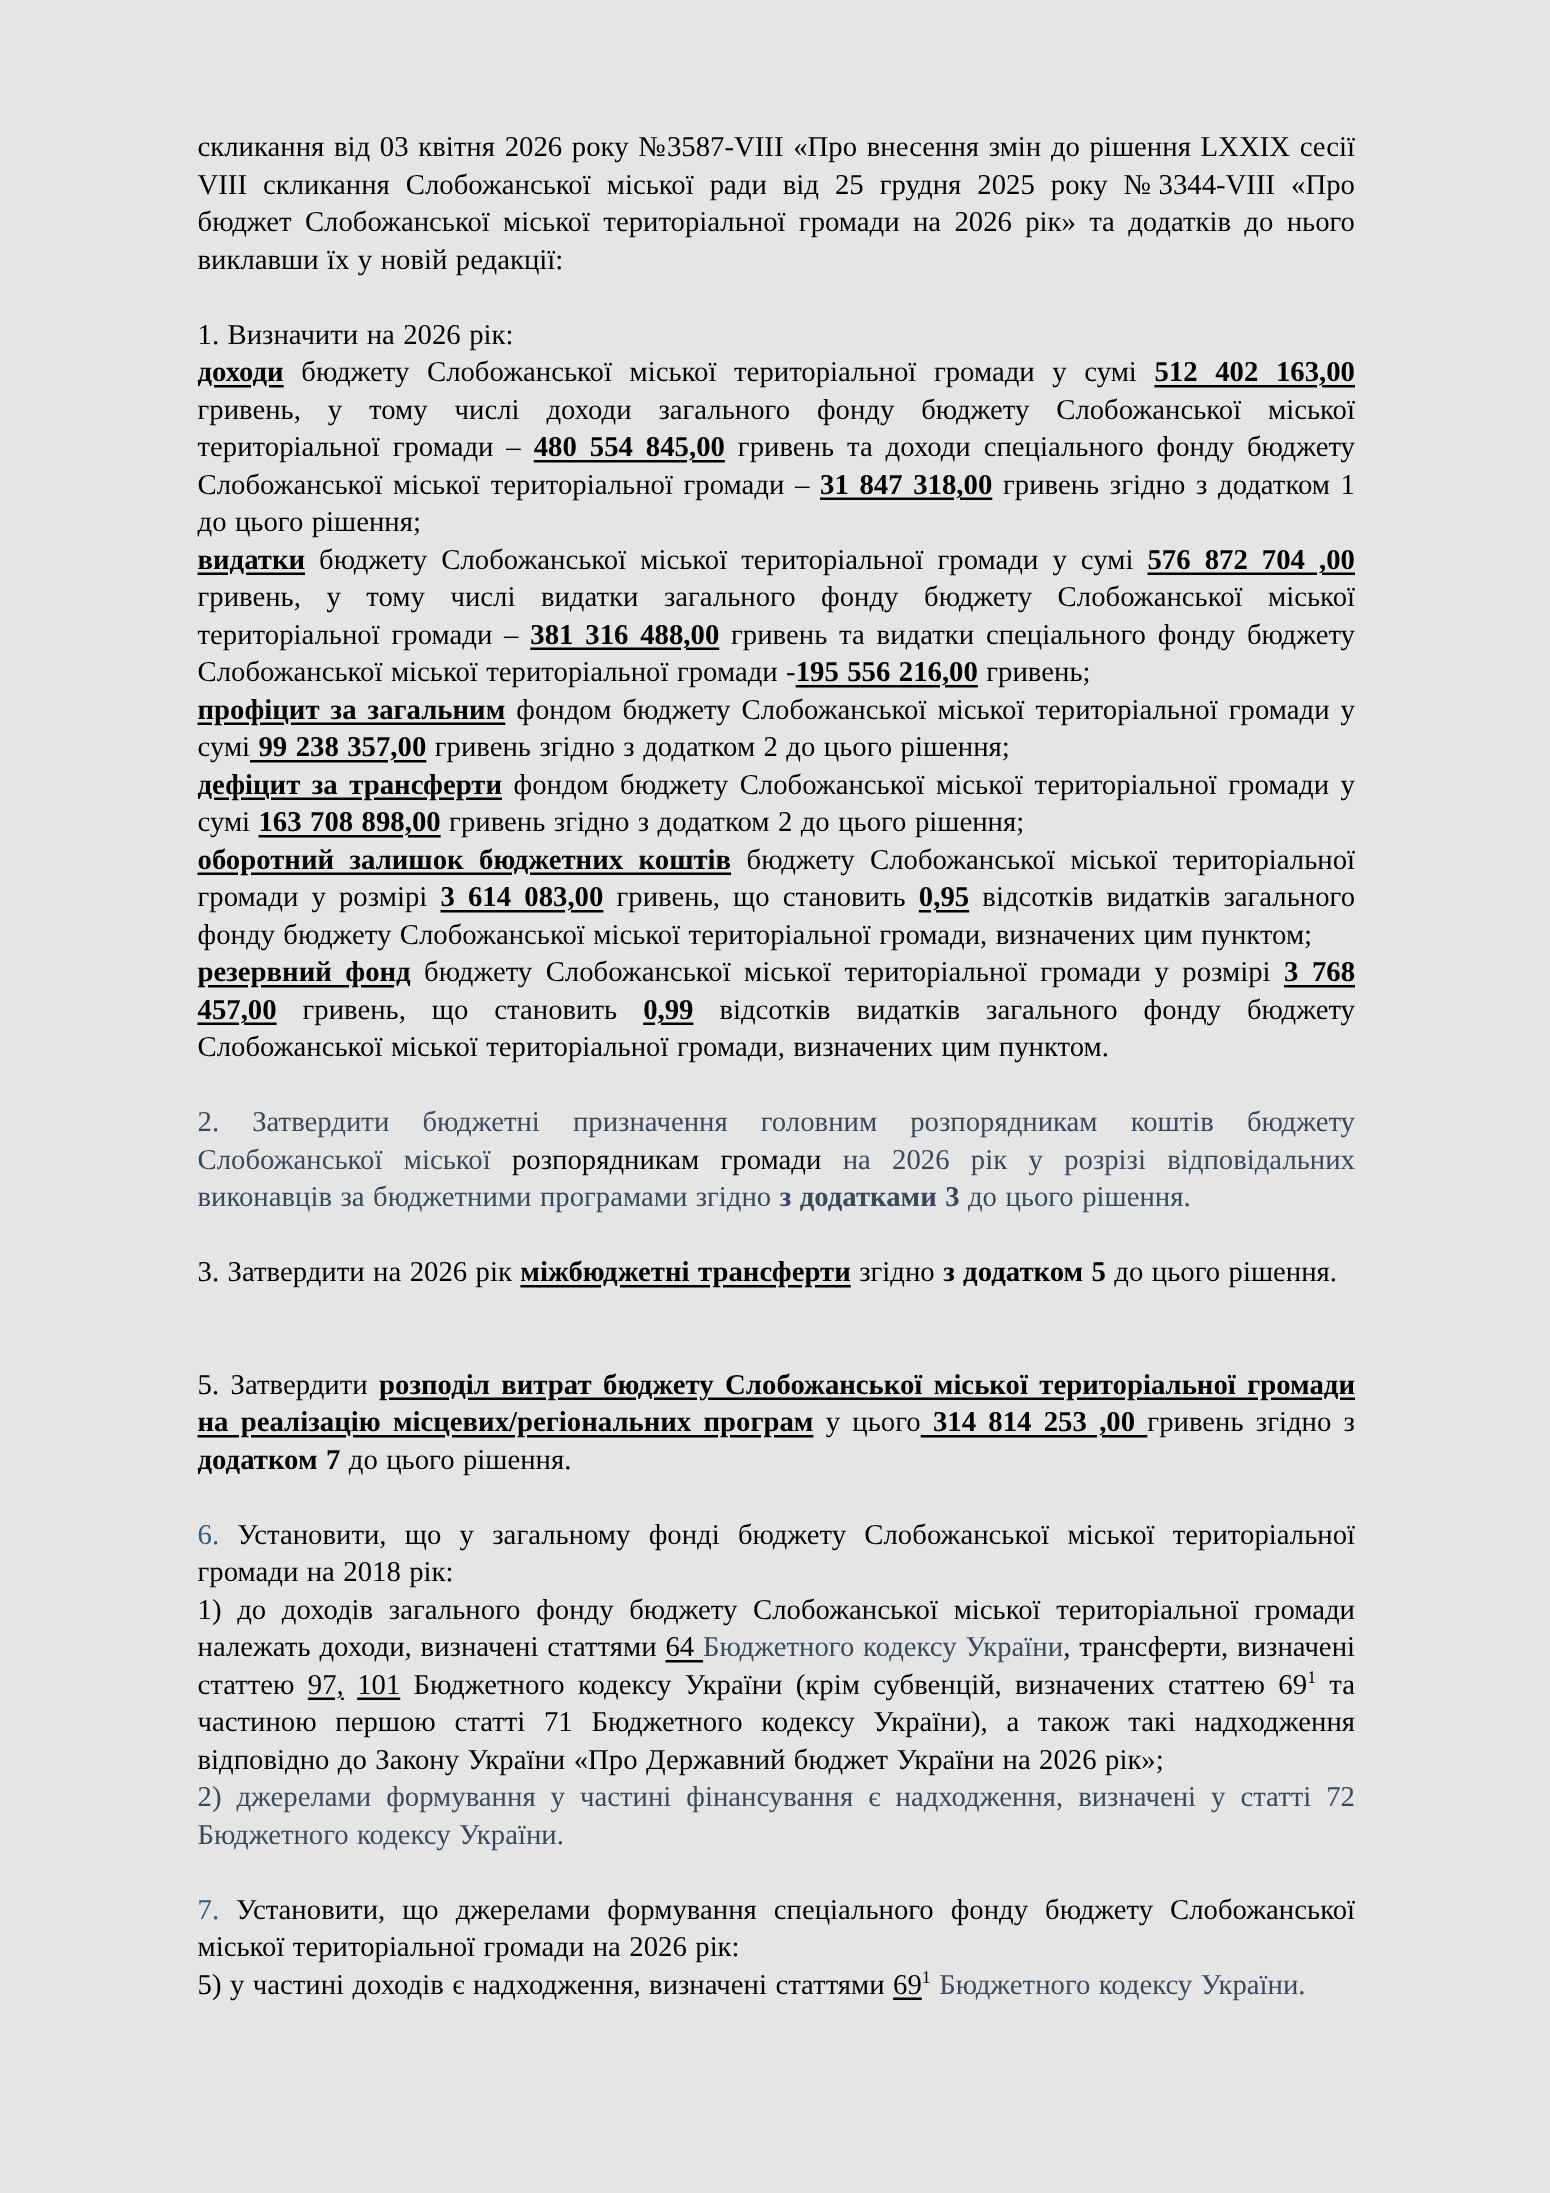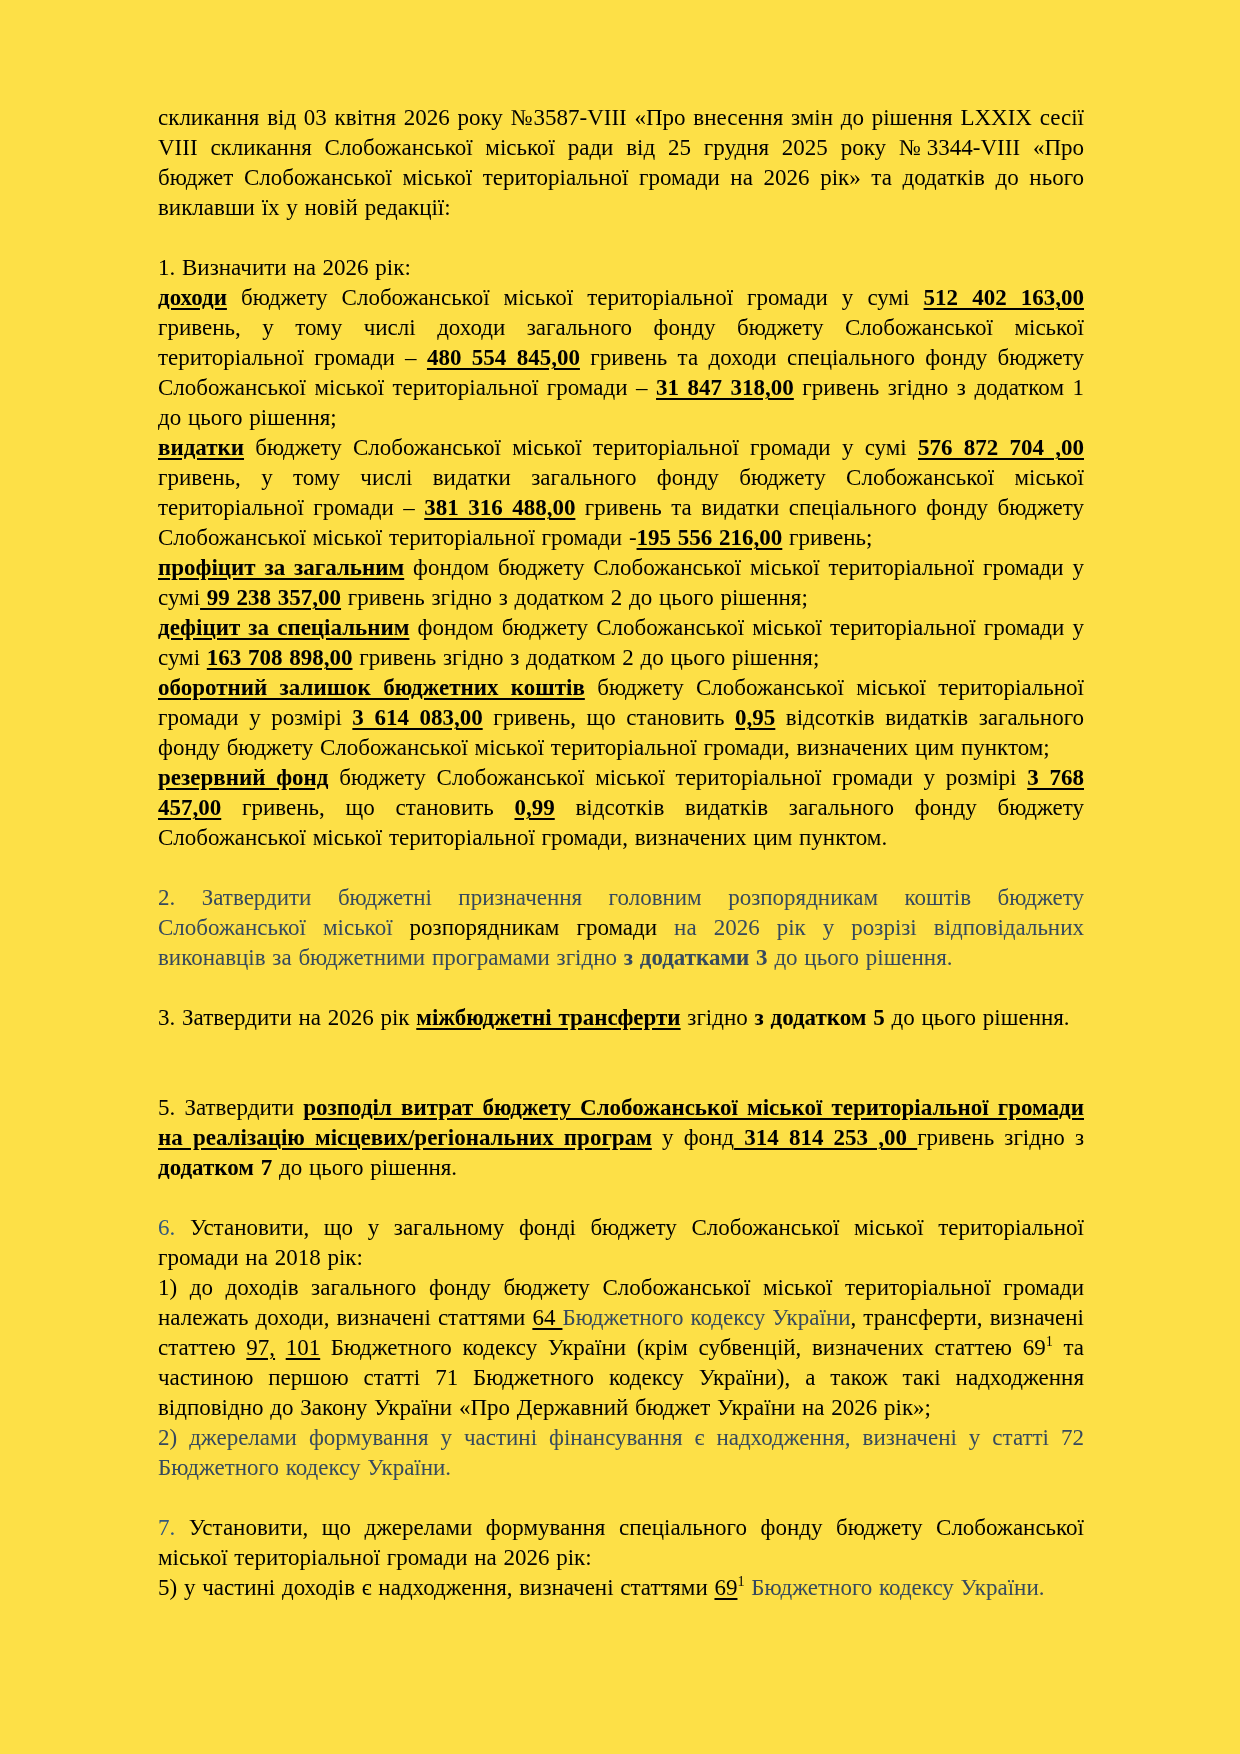--- a/index.html
+++ b/index.html
@@ -5,21 +5,21 @@
   html, body {
     margin: 0;
     padding: 0;
     background: #ffffff;
   }
   .page {
     position: relative;
     width: 1240px;
     height: 1754px;
     margin: 0 auto;
-    background: #fde047;
+    background: #e5e5e5;
     font-family: "Liberation Serif", "DejaVu Serif", serif;
     color: #000000;
     overflow: hidden;
   }
   .doc-body {
     position: absolute;
     left: 158px;
     top: 103px;
     width: 926px;
   }
@@ -54,30 +54,30 @@
 <body>
 
 <div class="page">
   <div class="doc-body">
       <p class="para"><span>скликання  від 03 квітня  2026 року №3587-VIII  «Про  внесення змін до рішення LXXIX сесії VIII  скликання Слобожанської   міської ради від 25 грудня 2025 року №3344-VIII «Про бюджет Слобожанської міської територіальної громади на 2026 рік» та додатків до нього виклавши їх у новій редакції:</span></p>
       <p class="para blank"></p>
       <p class="para"><span>1. Визначити на 2026  рік:</span></p>
       <p class="para"><span class="b u">доходи</span><span>   бюджету Слобожанської міської територіальної громади у сумі </span><span class="b u">512 402  163,00</span><span> гривень, у тому числі доходи загального фонду бюджету Слобожанської міської територіальної громади – </span><span class="b u">480 554 845,00</span><span> гривень та доходи спеціального фонду бюджету Слобожанської міської територіальної громади – </span><span class="b u">31 847 318,00</span><span> гривень згідно з додатком 1 до цього рішення;</span></p>
       <p class="para"><span class="b u">видатки</span><span>   бюджету Слобожанської міської територіальної громади у сумі </span><span class="b u">576 872  704 ,00</span><span> гривень, у тому числі видатки загального фонду бюджету Слобожанської міської територіальної громади – </span><span class="b u"> 381 316 488,00</span><span> гривень та видатки спеціального фонду  бюджету Слобожанської міської територіальної громади -</span><span class="b u">195 556 216,00</span><span> гривень;</span></p>
       <p class="para"><span class="b u">профіцит за  загальним</span><span>  фондом бюджету Слобожанської міської територіальної громади у сумі</span><span class="b u"> 99 238 357,00</span><span> гривень згідно з додатком 2 до цього рішення;</span></p>
-      <p class="para"><span class="b u">дефіцит за спеціальним</span><span> фондом бюджету Слобожанської міської територіальної громади у сумі </span><span class="b u"> 163 708 898,00</span><span> гривень згідно з додатком 2 до цього рішення;</span></p>
+      <p class="para"><span class="b u">дефіцит за трансферти</span><span> фондом бюджету Слобожанської міської територіальної громади у сумі </span><span class="b u"> 163 708 898,00</span><span> гривень згідно з додатком 2 до цього рішення;</span></p>
       <p class="para"><span class="b u">оборотний залишок бюджетних коштів</span><span> бюджету Слобожанської міської територіальної громади у розмірі </span><span class="b u">3 614 083,00</span><span> гривень, що становить </span><span class="b u">0,95</span><span> відсотків видатків загального фонду  бюджету Слобожанської міської територіальної громади, визначених цим пунктом;</span></p>
       <p class="para"><span class="b u">резервний фонд</span><span> бюджету Слобожанської міської територіальної громади у розмірі </span><span class="b u">3 768  457,00</span><span> гривень, що становить </span><span class="b u">0,99</span><span> відсотків видатків загального фонду бюджету Слобожанської міської територіальної громади, визначених цим пунктом.</span></p>
       <p class="para blank"></p>
       <p class="para"><span class="navy">2. Затвердити бюджетні призначення головним розпорядникам коштів  бюджету Слобожанської міської </span><span>розпорядникам громади </span><span class="navy">на 2026 рік у розрізі відповідальних виконавців за бюджетними програмами згідно </span><span class="b navy">з додатками 3</span><span class="navy">  до цього рішення.</span></p>
       <p class="para blank"></p>
       <p class="para"><span>3. Затвердити на 2026 рік </span><span class="b u">міжбюджетні трансферти</span><span> згідно </span><span class="b">з додатком 5</span><span> до цього рішення.</span></p>
       <p class="para blank"></p>
       <p class="para blank"></p>
-      <p class="para"><span>5. Затвердити </span><span class="b u">розподіл витрат  бюджету Слобожанської міської територіальної громади на реалізацію місцевих/регіональних програм</span><span> у фонд</span><span class="b u"> 314 814  253  ,00 </span><span>  гривень згідно з </span><span class="b">додатком 7</span><span> до цього рішення.</span></p>
+      <p class="para"><span>5. Затвердити </span><span class="b u">розподіл витрат  бюджету Слобожанської міської територіальної громади на реалізацію місцевих/регіональних програм</span><span> у цього</span><span class="b u"> 314 814  253  ,00 </span><span>  гривень згідно з </span><span class="b">додатком 7</span><span> до цього рішення.</span></p>
       <p class="para blank"></p>
       <p class="para"><span class="blue">6. </span><span>Установити, що у загальному фонді бюджету Слобожанської міської територіальної громади на 2018 рік:</span></p>
       <p class="para"><span>1) до доходів загального фонду бюджету Слобожанської міської територіальної громади належать доходи, визначені статтями </span><span class="u"> 64 </span><span>  </span><span class="navy">Бюджетного кодексу України</span><span>, трансферти, визначені статтею </span><span class="u">97,</span><span> </span><span class="u">101</span><span> Бюджетного кодексу України (крім субвенцій, визначених статтею 69</span><span class="sup">1</span><span> та частиною першою статті 71 Бюджетного кодексу України), а також такі надходження відповідно до Закону України «Про Державний бюджет України на 2026 рік»;</span></p>
       <p class="para"><span class="navy">2) джерелами формування у частині фінансування є надходження, визначені у статті 72 Бюджетного кодексу України.</span></p>
       <p class="para blank"></p>
       <p class="para"><span class="blue">7. </span><span>Установити, що джерелами формування спеціального фонду бюджету Слобожанської міської територіальної громади на 2026 рік:</span></p>
       <p class="para"><span>5) у частині доходів є надходження, визначені статтями </span><span class="u">69</span><span class="sup">1</span><span> </span><span class="navy">Бюджетного кодексу України.</span></p>
     </div>
 </div>
 

